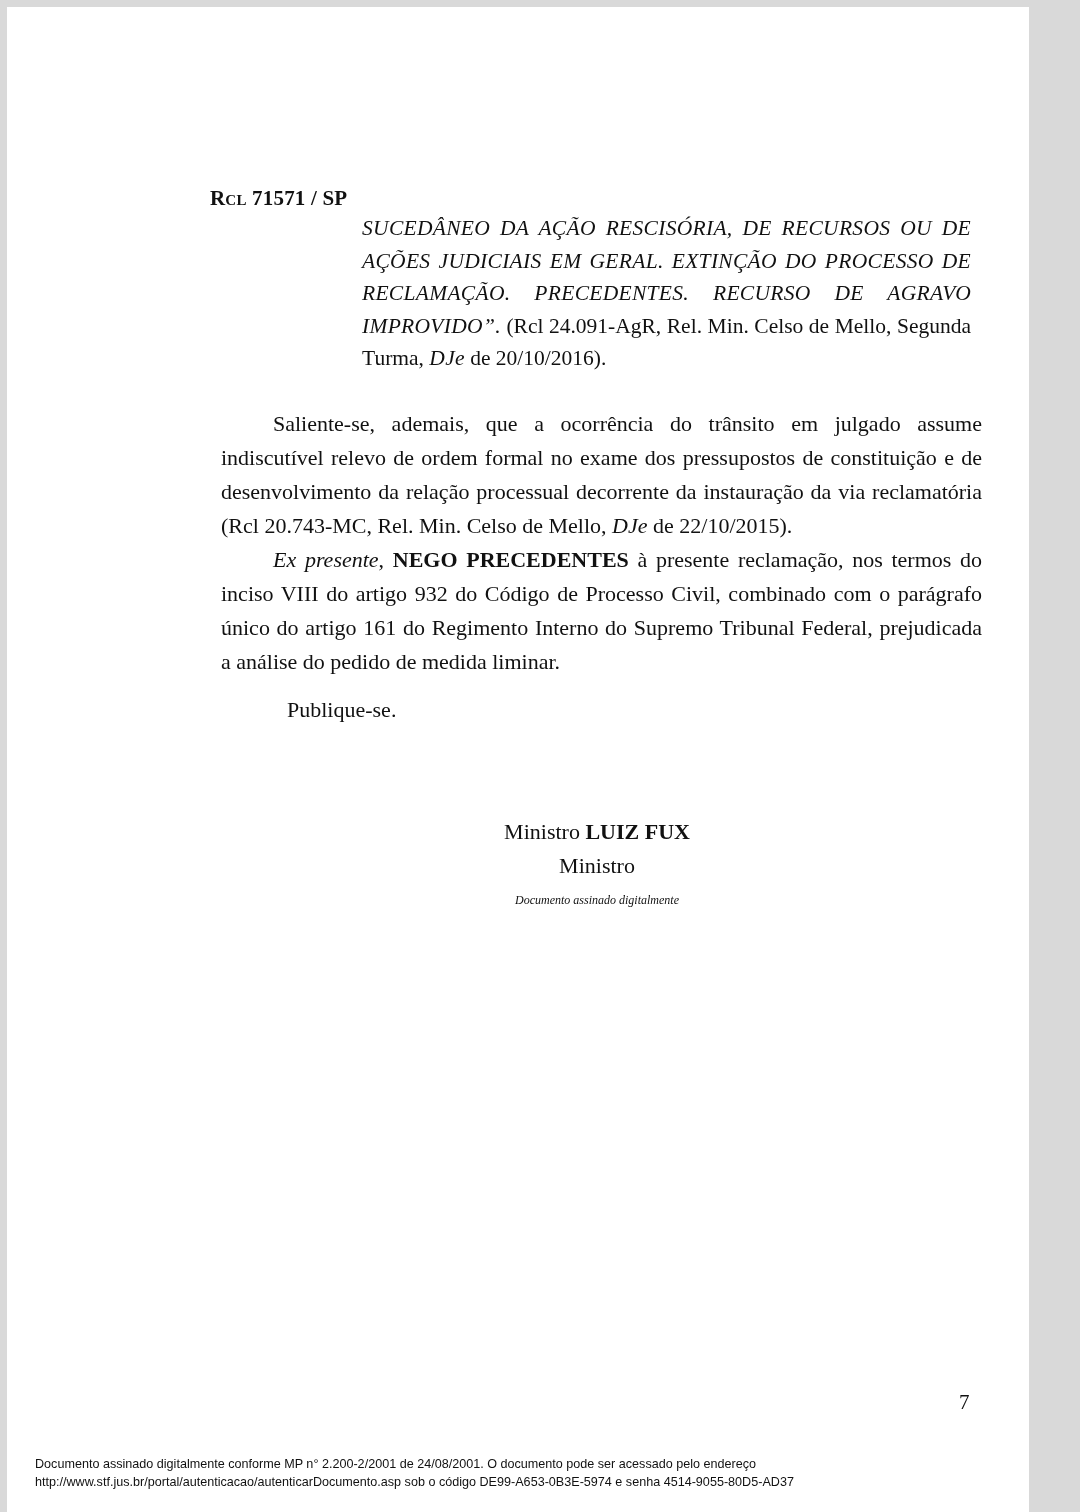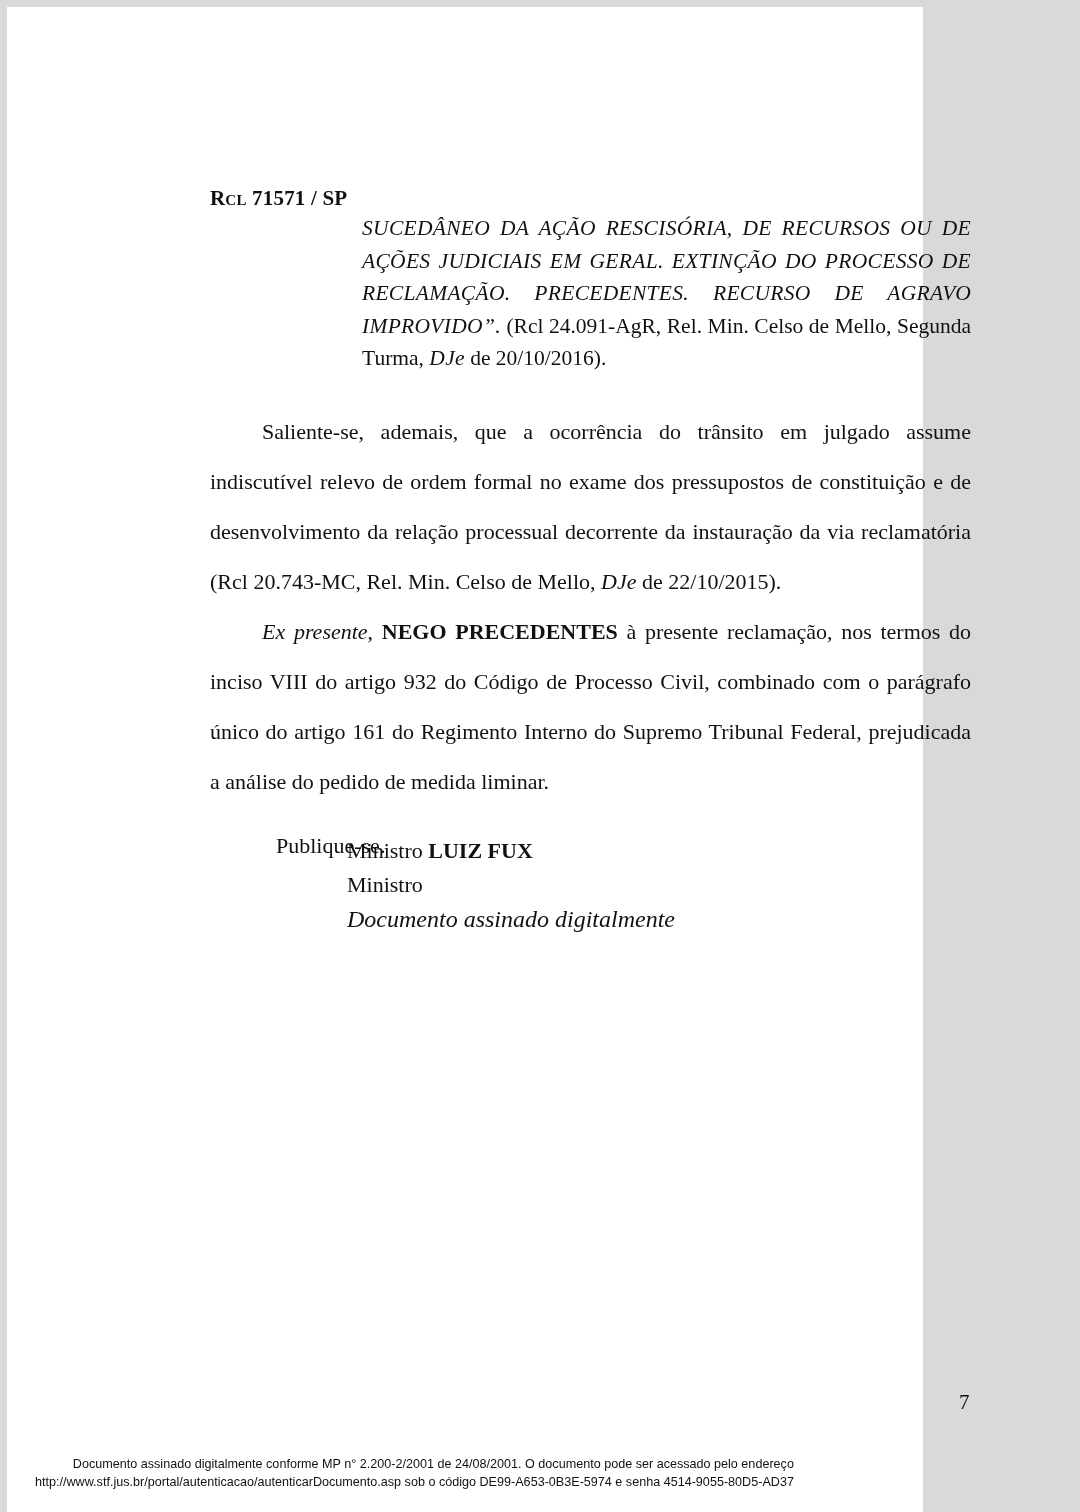--- a/index.html
+++ b/index.html
@@ -12,21 +12,21 @@
       background: #d9d9d9;
       position: relative;
       overflow: hidden;
       font-family: "Liberation Serif", "DejaVu Serif", serif;
       color: #111;
     }
     .page {
       position: absolute;
       left: 7px;
       top: 7px;
-      width: 916px;
+      width: 1022px;
       height: 1505px;
       background: #ffffff;
     }
     .header {
       position: absolute;
       left: 203px;
       top: 179px;
       font-size: 21px;
       font-weight: bold;
       font-variant: small-caps;
@@ -37,56 +37,55 @@
       left: 355px;
       top: 205px;
       width: 609px;
       font-size: 21.5px;
       line-height: 32.6px;
       text-align: justify;
     }
     .quote .it { letter-spacing: 0.3px; }
     .body-text {
       position: absolute;
-      left: 203px;
+      left: 214px;
       top: 400px;
       width: 761px;
       font-size: 22px;
-      line-height: 50px;
+      line-height: 34px;
       text-align: justify;
     }
     .para { text-indent: 52px; margin: 0; }
     .line-indent { padding-left: 52px; margin: 14px; }
     .it { font-style: italic; }
     .b { font-weight: bold; }
     .signature {
       position: absolute;
       left: 340px;
-      top: 827px;
+      top: 808px;
       width: 500px;
-      text-align: left;
+      text-align: center;
       font-size: 22px;
       line-height: 34px;
     }
-    .signature .note { font-style: italic; font-size: 24px; }
+    .signature .note { font-style: italic; font-size: 12px; }
     .page-number {
       position: absolute;
       left: 952px;
       top: 1383px;
       font-size: 21px;
     }
     .footer {
       position: absolute;
       left: 35px;
       top: 1455px;
       font-family: "Liberation Sans", "DejaVu Sans", sans-serif;
       font-size: 12.6px;
       line-height: 18px;
       color: #111;
-      text-align: right;
     }
   </style>
 </head>
 <body>
 
 <div class="page">
 
   <div class="header">Rcl 71571 / SP</div>
 
   <div class="quote">

